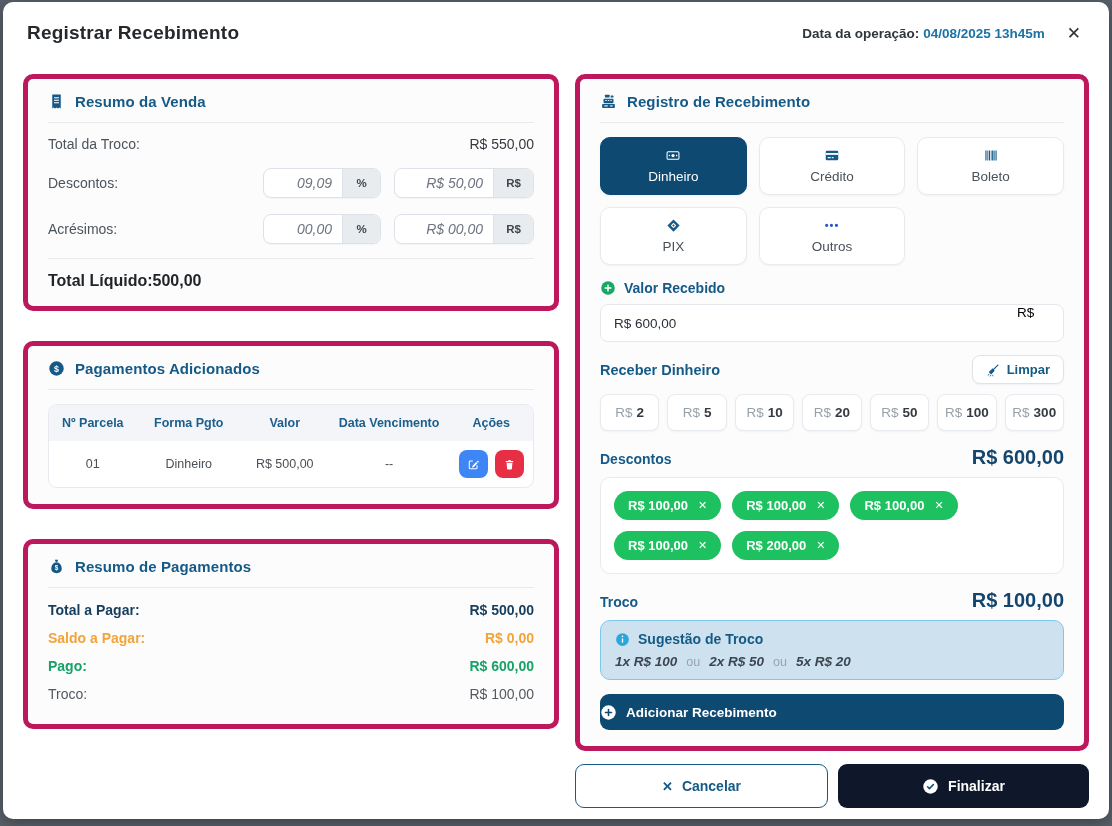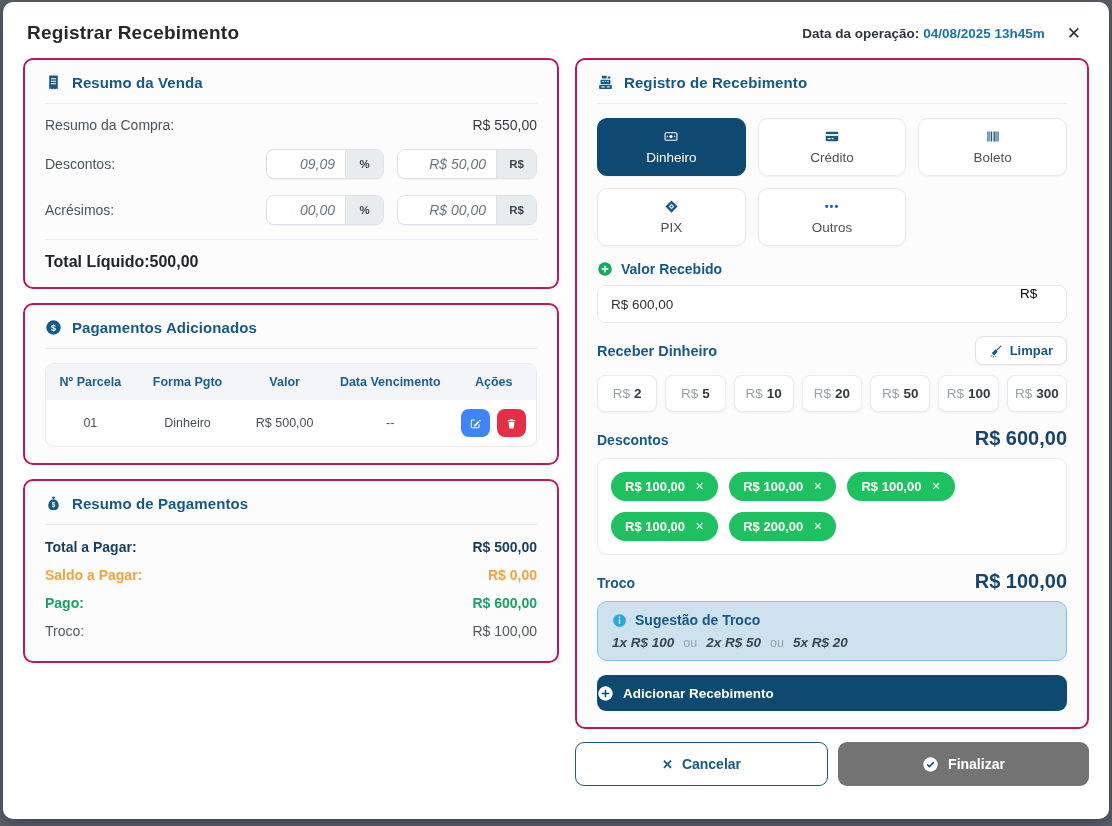--- a/index.html
+++ b/index.html
@@ -15,21 +15,21 @@
   .header-right { display:flex; align-items:center; gap:20px; }
   .op-date { font-size:13.5px; font-weight:bold; color:#30353b; }
   .op-date .date-val { color:#1973a6; }
   .close-btn { font-size:17px; color:#2f3337; cursor:pointer; line-height:1; padding:2px; }
 
   
   .content { display:flex; gap:16px; padding:0 20px; flex:1; align-items:flex-start; }
   .col-left { width:536px; display:flex; flex-direction:column; gap:14px; }
   .col-right { flex:1; display:flex; flex-direction:column; }
 
-  .card { background:#fcfcfd; border:2px solid #be185d; border-radius:10px; padding:14px 20px 16px; }
+  .card { background:#fcfcfd; border:5px solid #be185d; border-radius:10px; padding:14px 20px 16px;margin-top:16px; }
   .card-title-row { display:flex; align-items:center; gap:10px; padding-bottom:12px; border-bottom:1px solid #e9eaef; }
   .card-title { font-size:15px; font-weight:bold; color:#155a87; letter-spacing:.1px; }
   .cicon { display:inline-flex; width:17px; height:17px; flex:none; }
   .cicon svg { width:100%; height:100%; }
 
   
   .sv-row { display:flex; align-items:center; justify-content:space-between; padding:8px 0; font-size:14px; color:#4b535b; }
   .sv-row.first { padding-top:13px; }
   .sv-val { color:#343a40; }
   .sv-inputs { display:flex; gap:13px; }
@@ -114,21 +114,21 @@
 
   .add-btn { margin-top:14px; width:100%; height:36px; background:#0d4971; border:none; border-radius:9px;
              color:#fff; font-size:13.5px; font-weight:bold; display:flex; align-items:center; 
              gap:9px; cursor:pointer; font-family:"Liberation Sans",sans-serif; }
 
   
   .footer-btns { display:flex; gap:10px; margin-top:13px; }
   .cancel-btn { flex:1; height:44px; background:#fff; border:1px solid #155a87; border-radius:9px; color:#155a87;
                 font-size:14px; font-weight:bold; display:flex; align-items:center; justify-content:center; gap:9px;
                 cursor:pointer; font-family:"Liberation Sans",sans-serif; }
-  .finalize-btn { flex:1; height:44px; background:#737373; border:none; border-radius:9px; color:#fff;
+  .finalize-btn { flex:1; height:44px; background:#0f172a; border:none; border-radius:9px; color:#fff;
                   font-size:14px; font-weight:bold; display:flex; align-items:center; justify-content:center; gap:9px;
                   cursor:pointer; font-family:"Liberation Sans",sans-serif; }
   .x-glyph { font-size:13px; line-height:1; }
   .icon16 { width:16px; height:16px; display:inline-flex; flex:none; }
   .icon16 svg { width:100%; height:100%; }
 </style>
 </head>
 <body>
 
 <div class="modal">
@@ -154,21 +154,21 @@
             <svg viewBox="0 0 24 24">
                 <path fill="#155a87" d="M6 2h12v20l-2-1.4-2 1.4-2-1.4L10 22l-2-1.4L6 22V2z"></path>
                 <rect x="8.5" y="6" width="7" height="1.5" fill="#fcfcfd"></rect>
                 <rect x="8.5" y="9.5" width="7" height="1.5" fill="#fcfcfd"></rect>
                 <rect x="8.5" y="13" width="7" height="1.5" fill="#fcfcfd"></rect>
               </svg>
           </span>
           <span class="card-title">Resumo da Venda</span>
         </div>
         <div class="sv-row first">
-          <span>Resumo da Compra:</span>
+          <span>Total da Troco:</span>
           <span class="sv-val">R$ 550,00</span>
         </div>
         <div class="sv-row">
           <span>Descontos:</span>
           <span class="sv-inputs">
             <span class="igroup">
               <input class="w-pct" value="09,09" style="">
               <span class="suffix s-pct">%</span>
             </span>
             <span class="igroup">

